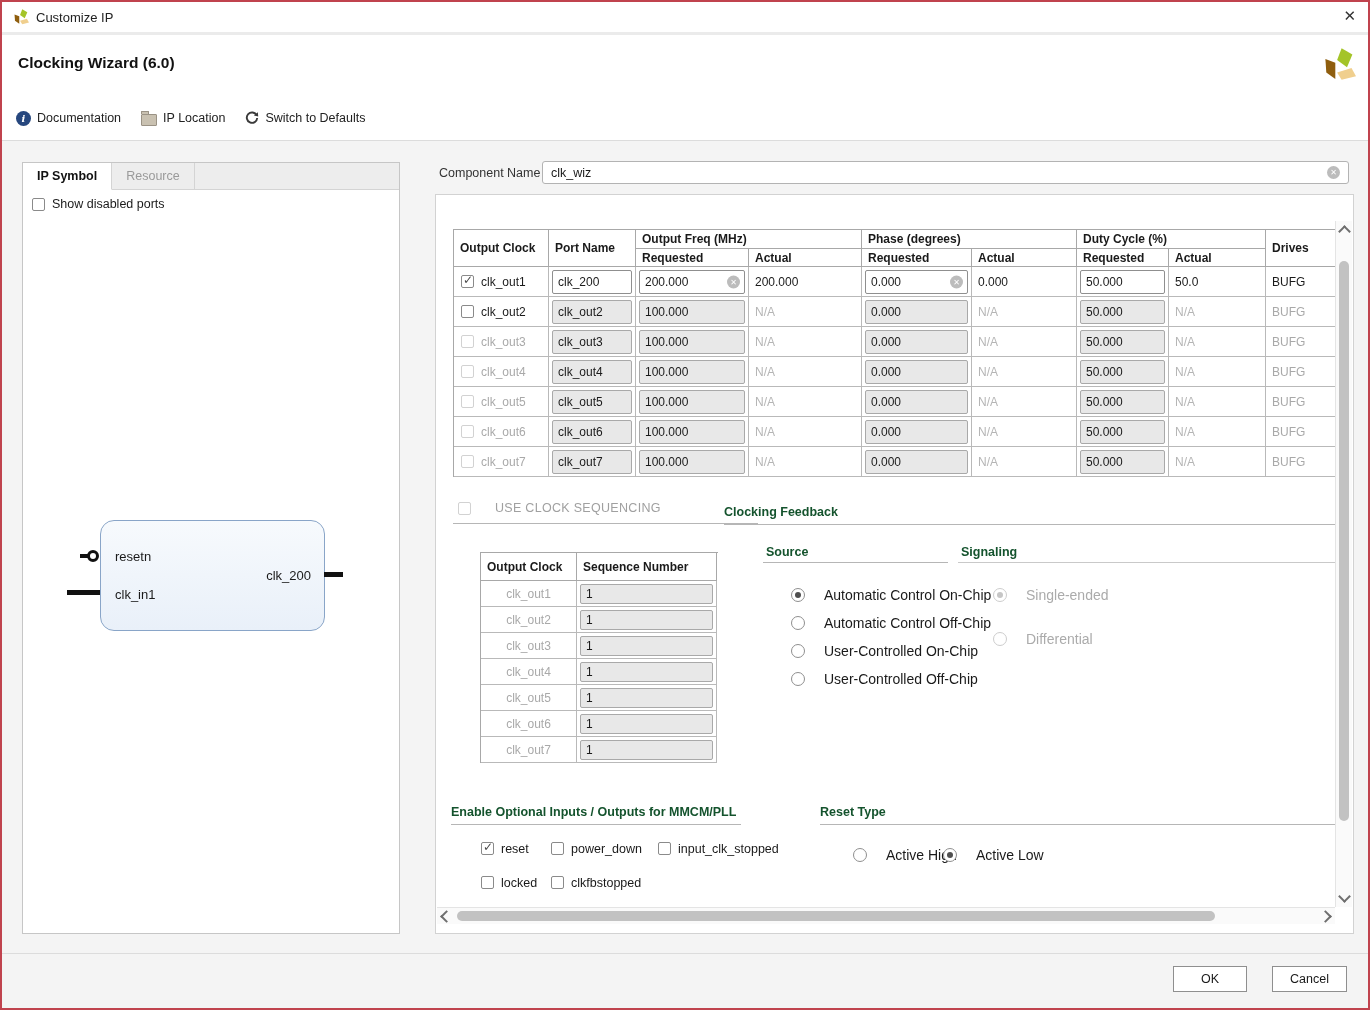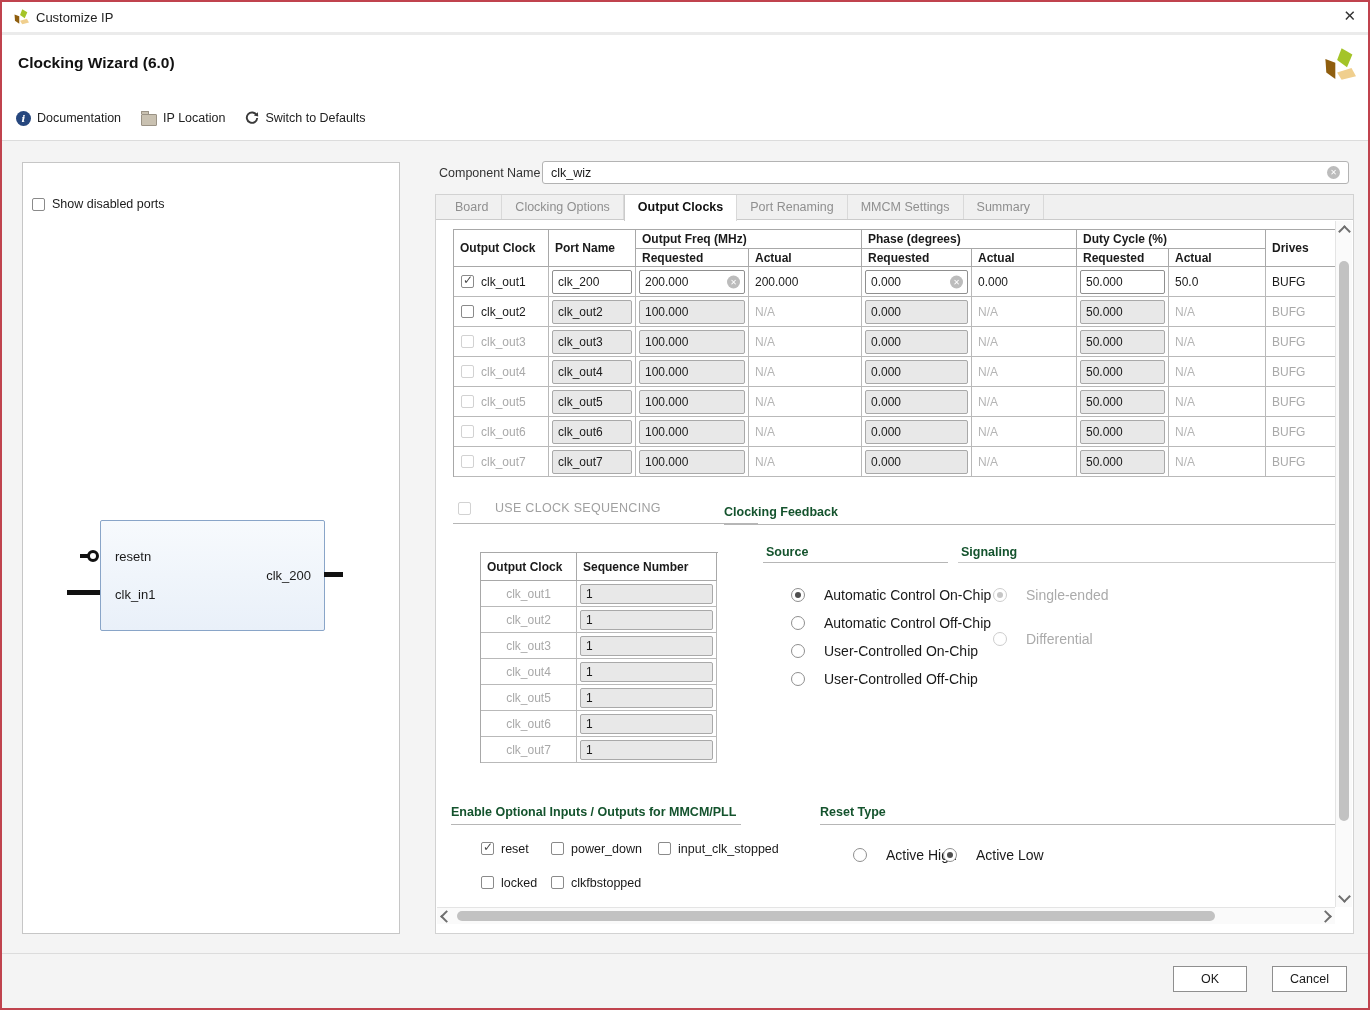--- a/index.html
+++ b/index.html
@@ -41,21 +41,21 @@
   .divider{position:absolute;height:1px;background:#b6b6b6;}
 
   
   .lpanel{left:20px;top:160px;width:378px;height:772px;background:#fff;border:1px solid #c6c6c6;box-sizing:border-box;}
   .ltabs{position:absolute;left:0;top:0;right:0;height:26px;background:#ededed;border-bottom:1px solid #d4d4d4;display:flex;font-size:12.5px;}
   .ltab{padding:0 14px;line-height:26px;color:#9a9a9a;border-right:1px solid #d4d4d4;}
   .ltab.sel{background:#fff;color:#111;font-weight:bold;height:26px;border-bottom:1px solid #fff;}
   .sdp{position:absolute;left:9px;top:34px;display:flex;align-items:center;gap:7px;font-size:12.5px;}
 
   
-  .ipblock{position:absolute;left:77px;top:357px;width:225px;height:111px;border:1px solid #89a5c8;border-radius:2px;
+  .ipblock{position:absolute;left:77px;top:357px;width:225px;height:111px;border:1px solid #89a5c8;border-radius:14px;
            background:linear-gradient(#f7fafd,#e9f0f9);box-sizing:border-box;}
   .iplabel{position:absolute;font-size:13px;color:#1a1a1a;}
   .pin{position:absolute;background:#111;}
   .pinring{position:absolute;width:12px;height:12px;border:3px solid #111;border-radius:50%;background:#fff;box-sizing:border-box;}
 
   
   .cn-label{left:437px;top:164px;font-size:12.5px;color:#333;}
   .cn-input{left:540px;top:159px;width:807px;height:23px;border:1px solid #b3b3b3;border-radius:3px;background:#fff;
             box-sizing:border-box;display:flex;align-items:center;padding:0 8px;font-size:12.5px;}
   .clr{width:13px;height:13px;border-radius:50%;background:#bcbcbc;color:#fff;font-size:8px;line-height:13px;text-align:center;flex:none;}
@@ -166,20 +166,24 @@
           <polygon points="12.9,1.2 13.2,5.6 8.9,4.4" fill="#3a3a3a"></polygon>
         </svg>
       </span>
       <span>Switch to Defaults</span>
     </span>
   </div>
 
   <div class="abs main-bg"></div>
 
   <div class="abs lpanel">
+    <div class="ltabs">
+      <span class="ltab sel">IP Symbol</span>
+      <span class="ltab">Resource</span>
+    </div>
     <div class="sdp">
       <span class="cb"></span>
       <span>Show disabled ports</span>
     </div>
 
     <div class="ipblock">
       <span class="iplabel" style="left:14px;top:28px">resetn</span>
       <span class="iplabel" style="left:14px;top:66px">clk_in1</span>
       <span class="iplabel" style="right:13px;top:47px">clk_200</span>
     </div>
@@ -190,28 +194,20 @@
   </div>
 
   <span class="abs cn-label">Component Name</span>
   <div class="abs cn-input">
     <span>clk_wiz</span>
     <span class="clr">✕</span>
   </div>
 
   <div class="abs rpanel">
 
-    <div class="mtabs">
-      <span class="mtab first">Board</span>
-      <span class="mtab">Clocking Options</span>
-      <span class="mtab sel">Output Clocks</span>
-      <span class="mtab">Port Renaming</span>
-      <span class="mtab">MMCM Settings</span>
-      <span class="mtab">Summary</span>
-    </div>
 
     <div class="otbl">
       <div class="ohead">
         <div class="hc oc">Output Clock</div>
         <div class="hc pn">Port Name</div>
         <div class="hc gf">Output Freq (MHz)</div>
         <div class="hc gp">Phase (degrees)</div>
         <div class="hc gd">Duty Cycle (%)</div>
         <div class="hc dr">Drives</div>
         <div class="hc c3">Requested</div>

